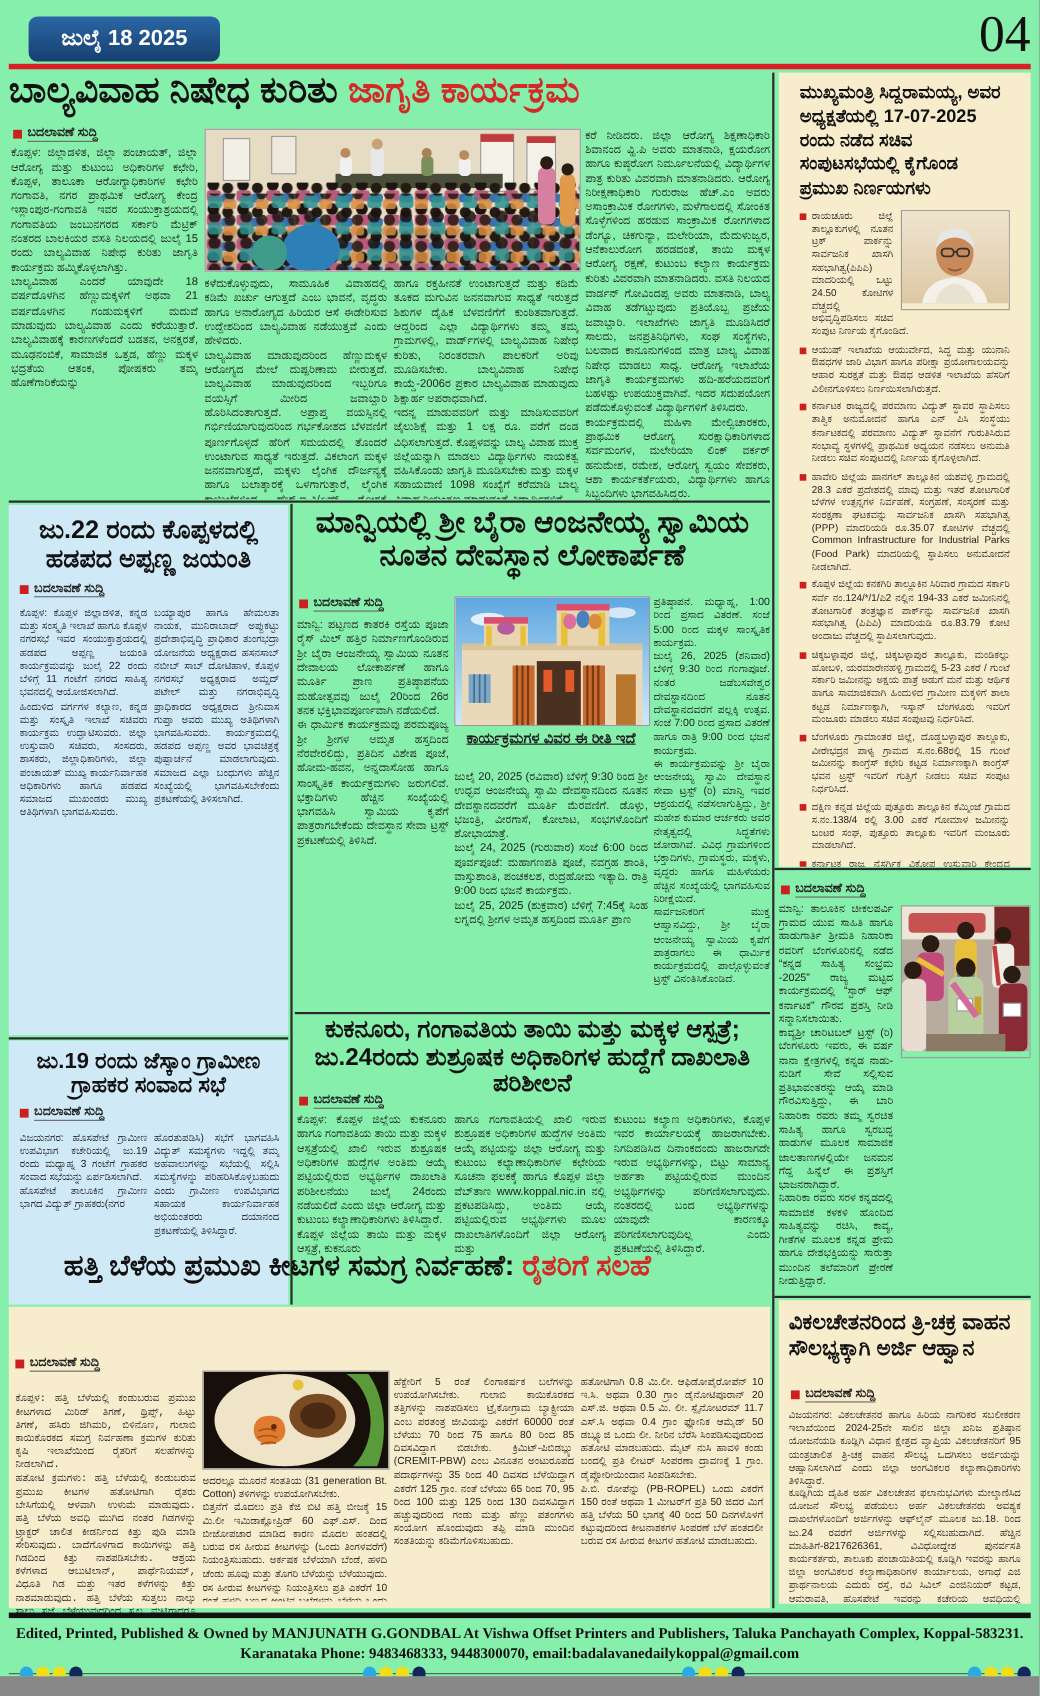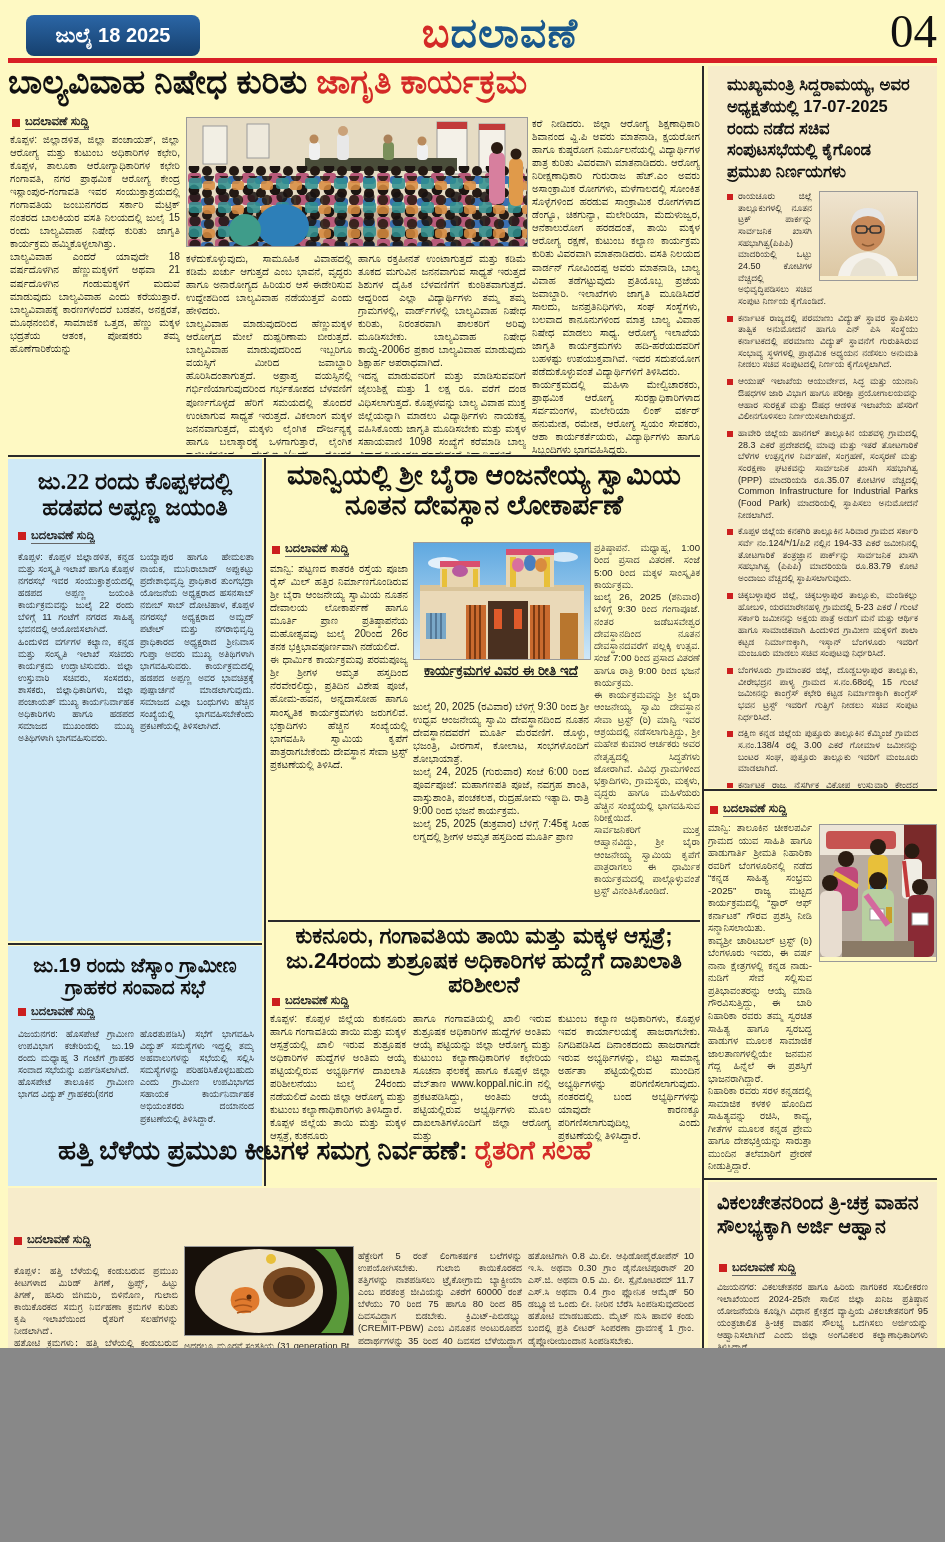--- a/index.html
+++ b/index.html
@@ -1,16 +1,16 @@
 <!DOCTYPE html>
 <html><head>
 <meta charset="utf-8">
 <style>
   html,body{margin:0;padding:0;background:#888;}
-  .page{position:relative;width:945px;height:1348px;background:#fef9c3;margin:0 auto;overflow:hidden;
+  .page{position:relative;width:945px;height:1524px;background:#86efac;margin:0 auto;overflow:hidden;
         font-family:"Liberation Sans","DejaVu Sans",sans-serif;color:#1c1c1c;}
   .abs{position:absolute;}
   
   .date-badge{left:26px;top:15px;width:174px;height:41px;background:linear-gradient(180deg,#2b66a6,#16406e);
     border-radius:8px;color:#fff;font-weight:bold;font-size:20px;display:flex;align-items:center;justify-content:center;}
   .masthead{left:330px;top:10px;width:340px;text-align:center;font-size:41px;font-weight:bold;letter-spacing:1px;}
   .m-first{color:#d42a27;} .m-rest{color:#19588c;}
   .pagenum{right:8px;top:4px;font-family:"Liberation Serif",serif;font-size:47px;color:#111;}
   .red-rule{left:8px;top:58px;width:929px;height:5px;background:#d81f26;}
   .vdiv{left:702px;top:66px;width:2px;height:1396px;background:#2a2a2a;}
@@ -49,21 +49,20 @@
   .d-c{background:#29abe2;} .d-y{background:#f2dd1b;} .d-n{background:#14255c;}
 </style>
 </head>
 <body>
 
 <div class="page">
 
   <div class="abs date-badge">
       <span>ಜುಲೈ 18 2025</span>
     </div>
-  <div class="abs masthead"><span class="m-first">ಬ</span><span class="m-rest">ದಲಾವಣೆ</span></div>
   <div class="abs pagenum">04</div>
   <div class="abs red-rule"></div>
   <div class="abs vdiv"></div>
 
   <div class="abs hl" style="left:8px;top:64px;width:692px;font-size:33px;">
     <span>ಬಾಲ್ಯವಿವಾಹ ನಿಷೇಧ ಕುರಿತು </span><span class="red">ಜಾಗೃತಿ ಕಾರ್ಯಕ್ರಮ</span>
   </div>
   <div class="abs byline" style="left:12px;top:115px;">
       <span class="sq"></span>
       <span class="bt">ಬದಲಾವಣೆ ಸುದ್ದಿ</span>
@@ -119,21 +118,21 @@
 ಬಾಲ್ಯವಿವಾಹ ಮಾಡುವುದರಿಂದ ಹೆಣ್ಣುಮಕ್ಕಳ ಆರೋಗ್ಯದ ಮೇಲೆ ದುಷ್ಪರಿಣಾಮ ಬೀರುತ್ತದೆ. ಬಾಲ್ಯವಿವಾಹ ಮಾಡುವುದರಿಂದ ಇಬ್ಬರಿಗೂ ವಯಸ್ಸಿಗೆ ಮೀರಿದ ಜವಾಬ್ದಾರಿ ಹೊರಿಸಿದಂತಾಗುತ್ತದೆ. ಅಪ್ರಾಪ್ತ ವಯಸ್ಸಿನಲ್ಲಿ ಗರ್ಭಿಣಿಯಾಗುವುದರಿಂದ ಗರ್ಭಕೋಶದ ಬೆಳವಣಿಗೆ ಪೂರ್ಣಗೊಳ್ಳದೆ ಹೆರಿಗೆ ಸಮಯದಲ್ಲಿ ತೊಂದರೆ ಉಂಟಾಗುವ ಸಾಧ್ಯತೆ ಇರುತ್ತದೆ. ವಿಕಲಾಂಗ ಮಕ್ಕಳ ಜನನವಾಗುತ್ತದೆ, ಮಕ್ಕಳು ಲೈಂಗಿಕ ದೌರ್ಜನ್ಯಕ್ಕೆ ಹಾಗೂ ಬಲಾತ್ಕಾರಕ್ಕೆ ಒಳಗಾಗುತ್ತಾರೆ, ಲೈಂಗಿಕ ಕಾಯಿಲೆಗಳಿಂದ ಹೆಚ್.ಐ.ವಿ/ಏಡ್ಸ್ ರೋಗಕ್ಕೆ ಗುರಿಯಾಗುವ ಸಾಧ್ಯತೆ ಇರುತ್ತದೆ</div>
   <div class="abs btx" style="left:358px;top:252px;width:168px;height:202px;">ಹಾಗೂ ರಕ್ತಹೀನತೆ ಉಂಟಾಗುತ್ತದೆ ಮತ್ತು ಕಡಿಮೆ ತೂಕದ ಮಗುವಿನ ಜನನವಾಗುವ ಸಾಧ್ಯತೆ ಇರುತ್ತದೆ ಶಿಶುಗಳ ದೈಹಿಕ ಬೆಳವಣಿಗೆಗೆ ಕುಂಠಿತವಾಗುತ್ತದೆ. ಆದ್ದರಿಂದ ಎಲ್ಲಾ ವಿದ್ಯಾರ್ಥಿಗಳು ತಮ್ಮ ತಮ್ಮ ಗ್ರಾಮಗಳಲ್ಲಿ, ವಾರ್ಡ್‌ಗಳಲ್ಲಿ ಬಾಲ್ಯವಿವಾಹ ನಿಷೇಧ ಕುರಿತು, ನಿರಂತರವಾಗಿ ಪಾಲಕರಿಗೆ ಅರಿವು ಮೂಡಿಸಬೇಕು. ಬಾಲ್ಯವಿವಾಹ ನಿಷೇಧ ಕಾಯ್ದೆ-2006ರ ಪ್ರಕಾರ ಬಾಲ್ಯವಿವಾಹ ಮಾಡುವುದು ಶಿಕ್ಷಾರ್ಹ ಅಪರಾಧವಾಗಿದೆ.
 ಇದನ್ನ ಮಾಡುವವರಿಗೆ ಮತ್ತು ಮಾಡಿಸುವವರಿಗೆ ಜೈಲುಶಿಕ್ಷೆ ಮತ್ತು 1 ಲಕ್ಷ ರೂ. ವರೆಗೆ ದಂಡ ವಿಧಿಸಲಾಗುತ್ತದೆ. ಕೊಪ್ಪಳವನ್ನು ಬಾಲ್ಯ ವಿವಾಹ ಮುಕ್ತ ಜಿಲ್ಲೆಯನ್ನಾಗಿ ಮಾಡಲು ವಿದ್ಯಾರ್ಥಿಗಳು ನಾಯಕತ್ವ ವಹಿಸಿಕೊಂಡು ಜಾಗೃತಿ ಮೂಡಿಸಬೇಕು ಮತ್ತು ಮಕ್ಕಳ ಸಹಾಯವಾಣಿ 1098 ಸಂಖ್ಯೆಗೆ ಕರೆಮಾಡಿ ಬಾಲ್ಯ ವಿವಾಹ ನಿಯಂತ್ರಣ ಮಾಡುವಂತೆ ವಿದ್ಯಾರ್ಥಿಗಳಿಗೆ</div>
   <div class="abs btx" style="left:532px;top:117px;width:168px;height:338px;">ಕರೆ ನೀಡಿದರು. ಜಿಲ್ಲಾ ಆರೋಗ್ಯ ಶಿಕ್ಷಣಾಧಿಕಾರಿ ಶಿವಾನಂದ ವ್ಹಿ.ಪಿ ಅವರು ಮಾತನಾಡಿ, ಕ್ಷಯರೋಗ ಹಾಗೂ ಕುಷ್ಠರೋಗ ನಿರ್ಮೂಲನೆಯಲ್ಲಿ ವಿದ್ಯಾರ್ಥಿಗಳ ಪಾತ್ರ ಕುರಿತು ವಿವರವಾಗಿ ಮಾತನಾಡಿದರು. ಆರೋಗ್ಯ ನಿರೀಕ್ಷಣಾಧಿಕಾರಿ ಗುರುರಾಜ ಹೆಚ್.ಎಂ ಅವರು ಅಸಾಂಕ್ರಾಮಿಕ ರೋಗಗಳು, ಮಳೆಗಾಲದಲ್ಲಿ ಸೋಂಕಿತ ಸೊಳ್ಳೆಗಳಿಂದ ಹರಡುವ ಸಾಂಕ್ರಾಮಿಕ ರೋಗಗಳಾದ ಡೆಂಗ್ಯೂ, ಚಿಕಗುನ್ಯಾ, ಮಲೇರಿಯಾ, ಮೆದುಳುಜ್ವರ, ಆನೆಕಾಲುರೋಗ ಹರಡದಂತೆ, ತಾಯಿ ಮಕ್ಕಳ ಆರೋಗ್ಯ ರಕ್ಷಣೆ, ಕುಟುಂಬ ಕಲ್ಯಾಣ ಕಾರ್ಯಕ್ರಮ ಕುರಿತು ವಿವರವಾಗಿ ಮಾತನಾಡಿದರು. ವಸತಿ ನಿಲಯದ ವಾರ್ಡನ್ ಗೋವಿಂದಪ್ಪ ಅವರು ಮಾತನಾಡಿ, ಬಾಲ್ಯ ವಿವಾಹ ತಡೆಗಟ್ಟುವುದು ಪ್ರತಿಯೊಬ್ಬ ಪ್ರಜೆಯ ಜವಾಬ್ದಾರಿ. ಇಲಾಖೆಗಳು ಜಾಗೃತಿ ಮೂಡಿಸಿದರೆ ಸಾಲದು, ಜನಪ್ರತಿನಿಧಿಗಳು, ಸಂಘ ಸಂಸ್ಥೆಗಳು, ಬಲವಾದ ಕಾನೂನುಗಳಿಂದ ಮಾತ್ರ ಬಾಲ್ಯ ವಿವಾಹ ನಿಷೇಧ ಮಾಡಲು ಸಾಧ್ಯ. ಆರೋಗ್ಯ ಇಲಾಖೆಯ ಜಾಗೃತಿ ಕಾರ್ಯಕ್ರಮಗಳು ಹದಿ-ಹರೆಯದವರಿಗೆ ಬಹಳಷ್ಟು ಉಪಯುಕ್ತವಾಗಿವೆ. ಇದರ ಸದುಪಯೋಗ ಪಡೆದುಕೊಳ್ಳುವಂತೆ ವಿದ್ಯಾರ್ಥಿಗಳಿಗೆ ತಿಳಿಸಿದರು.
 ಕಾರ್ಯಕ್ರಮದಲ್ಲಿ ಮಹಿಳಾ ಮೇಲ್ವಿಚಾರಕರು, ಪ್ರಾಥಮಿಕ ಆರೋಗ್ಯ ಸುರಕ್ಷಾಧಿಕಾರಿಗಳಾದ ಸರ್ವಮಂಗಳ, ಮಲೇರಿಯಾ ಲಿಂಕ್ ವರ್ಕರ್ ಹನುಮೇಶ, ರಮೇಶ, ಆರೋಗ್ಯ ಸ್ವಯಂ ಸೇವಕರು, ಆಶಾ ಕಾರ್ಯಕರ್ತೆಯರು, ವಿದ್ಯಾರ್ಥಿಗಳು ಹಾಗೂ ಸಿಬ್ಬಂದಿಗಳು ಭಾಗವಹಿಸಿದ್ದರು.</div>
 
   <div class="abs hrule" style="left:8px;top:455px;width:692px;"></div>
   <div class="abs" style="left:264px;top:458px;width:2px;height:728px;background:#2a2a2a;"></div>
 
   <div class="abs bluebox" style="left:8px;top:459px;width:254px;height:482px;">
-    <div class="hl" style="padding:10px 20px 4px;font-size:23px;text-align:center;font-family:Liberation Serif, serif;">ಜು.22 ರಂದು ಕೊಪ್ಪಳದಲ್ಲಿ ಹಡಪದ ಅಪ್ಪಣ್ಣ ಜಯಂತಿ</div>
+    <div class="hl" style="padding:10px 20px 4px;font-size:23px;text-align:center;">ಜು.22 ರಂದು ಕೊಪ್ಪಳದಲ್ಲಿ ಹಡಪದ ಅಪ್ಪಣ್ಣ ಜಯಂತಿ</div>
     <div class="byline" style="margin:4px 0 6px 10px;">
         <span class="sq"></span>
         <span class="bt">ಬದಲಾವಣೆ ಸುದ್ದಿ</span>
       </div>
     <div class="btx-s" style="position:absolute;left:10px;top:92px;width:116px;height:382px;">ಕೊಪ್ಪಳ: ಕೊಪ್ಪಳ ಜಿಲ್ಲಾಡಳಿತ, ಕನ್ನಡ ಮತ್ತು ಸಂಸ್ಕೃತಿ ಇಲಾಖೆ ಹಾಗೂ ಕೊಪ್ಪಳ ನಗರಸಭೆ ಇವರ ಸಂಯುಕ್ತಾಶ್ರಯದಲ್ಲಿ ಹಡಪದ ಅಪ್ಪಣ್ಣ ಜಯಂತಿ ಕಾರ್ಯಕ್ರಮವನ್ನು ಜುಲೈ 22 ರಂದು ಬೆಳಿಗ್ಗೆ 11 ಗಂಟೆಗೆ ನಗರದ ಸಾಹಿತ್ಯ ಭವನದಲ್ಲಿ ಆಯೋಜಿಸಲಾಗಿದೆ.
 ಹಿಂದುಳಿದ ವರ್ಗಗಳ ಕಲ್ಯಾಣ, ಕನ್ನಡ ಮತ್ತು ಸಂಸ್ಕೃತಿ ಇಲಾಖೆ ಸಚಿವರು ಕಾರ್ಯಕ್ರಮ ಉದ್ಘಾಟಿಸುವರು. ಜಿಲ್ಲಾ ಉಸ್ತುವಾರಿ ಸಚಿವರು, ಸಂಸದರು, ಶಾಸಕರು, ಜಿಲ್ಲಾಧಿಕಾರಿಗಳು, ಜಿಲ್ಲಾ ಪಂಚಾಯತ್ ಮುಖ್ಯ ಕಾರ್ಯನಿರ್ವಾಹಕ ಅಧಿಕಾರಿಗಳು ಹಾಗೂ ಹಡಪದ ಸಮಾಜದ ಮುಖಂಡರು ಮುಖ್ಯ ಅತಿಥಿಗಳಾಗಿ ಭಾಗವಹಿಸುವರು.</div>
     <div class="btx-s" style="position:absolute;left:132px;top:92px;width:114px;height:382px;">ಬಯ್ಯಾಪುರ ಹಾಗೂ ಹೇಮಲತಾ ನಾಯಕ, ಮುನಿರಾಬಾದ್ ಅಪ್ಪುಕಟ್ಟು ಪ್ರದೇಶಾಭಿವೃದ್ಧಿ ಪ್ರಾಧಿಕಾರ ತುಂಗಭದ್ರಾ ಯೋಜನೆಯ ಅಧ್ಯಕ್ಷರಾದ ಹಸನಸಾಬ್ ನಬೀಬ್ ಸಾಬ್ ದೋಟಿಹಾಳ, ಕೊಪ್ಪಳ ನಗರಸಭೆ ಅಧ್ಯಕ್ಷರಾದ ಅಮ್ಜದ್ ಪಟೇಲ್ ಮತ್ತು ನಗರಾಭಿವೃದ್ಧಿ ಪ್ರಾಧಿಕಾರದ ಅಧ್ಯಕ್ಷರಾದ ಶ್ರೀನಿವಾಸ ಗುಪ್ತಾ ಅವರು ಮುಖ್ಯ ಅತಿಥಿಗಳಾಗಿ ಭಾಗವಹಿಸುವರು. ಕಾರ್ಯಕ್ರಮದಲ್ಲಿ ಹಡಪದ ಅಪ್ಪಣ್ಣ ಅವರ ಭಾವಚಿತ್ರಕ್ಕೆ ಪುಷ್ಪಾರ್ಚನೆ ಮಾಡಲಾಗುವುದು. ಸಮಾಜದ ಎಲ್ಲಾ ಬಂಧುಗಳು ಹೆಚ್ಚಿನ ಸಂಖ್ಯೆಯಲ್ಲಿ ಭಾಗವಹಿಸಬೇಕೆಂದು ಪ್ರಕಟಣೆಯಲ್ಲಿ ತಿಳಿಸಲಾಗಿದೆ.</div>
   </div>
 
   <div class="abs hrule" style="left:8px;top:943px;width:254px;"></div>
@@ -277,22 +276,22 @@
         <ellipse cx="48" cy="38" rx="17" ry="21" fill="#c88a5a"></ellipse>
         <path d="M31 34 q0-18 17-18 q17 0 17 18 q-6-10-17-10 q-11 0-17 10 Z" fill="#e6e6e6"></path>
         <rect x="36" y="34" width="11" height="7" rx="3" fill="none" stroke="#333" stroke-width="1.6"></rect>
         <rect x="50" y="34" width="11" height="7" rx="3" fill="none" stroke="#333" stroke-width="1.6"></rect>
         <line x1="47" y1="37" x2="50" y2="37" stroke="#333" stroke-width="1.6"></line>
         <path d="M42 52 q6 4 12 0" stroke="#8a5a34" stroke-width="1.6" fill="none"></path>
       </svg>
     </div>
     <div>
       <div class="cab-b">ರಾಯಚೂರು ಜಿಲ್ಲೆ ತಾಲ್ಲೂಕುಗಳಲ್ಲಿ ನೂತನ ಟ್ರಕ್ ಪಾರ್ಕನ್ನು ಸಾರ್ವಜನಿಕ ಖಾಸಗಿ ಸಹಭಾಗಿತ್ವ(ಪಿಪಿಪಿ) ಮಾದರಿಯಲ್ಲಿ ಒಟ್ಟು 24.50 ಕೋಟಿಗಳ ವೆಚ್ಚದಲ್ಲಿ ಅಭಿವೃದ್ಧಿಪಡಿಸಲು ಸಚಿವ ಸಂಪುಟ ನಿರ್ಣಯ ಕೈಗೊಂಡಿದೆ.</div>
+      <div class="cab-b">ಆಯುಷ್ ಇಲಾಖೆಯ ಆಯುರ್ವೇದ, ಸಿದ್ಧ ಮತ್ತು ಯುನಾನಿ ಔಷಧಗಳ ಜಾರಿ ವಿಭಾಗ ಹಾಗೂ ಪರೀಕ್ಷಾ ಪ್ರಯೋಗಾಲಯವನ್ನು ಆಹಾರ ಸುರಕ್ಷತೆ ಮತ್ತು ಔಷಧ ಆಡಳಿತ ಇಲಾಖೆಯ ಹೆಸರಿಗೆ ವಿಲೀನಗೊಳಿಸಲು ನಿರ್ಣಯಿಸಲಾಗಿರುತ್ತದೆ.</div>
       <div class="cab-b">ಕರ್ನಾಟಕ ರಾಜ್ಯದಲ್ಲಿ ಪರಮಾಣು ವಿದ್ಯುತ್ ಸ್ಥಾವರ ಸ್ಥಾಪಿಸಲು ತಾತ್ವಿಕ ಅನುಮೋದನೆ ಹಾಗೂ ಎನ್ ಪಿಸಿ ಸಂಸ್ಥೆಯು ಕರ್ನಾಟಕದಲ್ಲಿ ಪರಮಾಣು ವಿದ್ಯುತ್ ಸ್ಥಾವನೆಗೆ ಗುರುತಿಸಿರುವ ಸಂಭಾವ್ಯ ಸ್ಥಳಗಳಲ್ಲಿ ಪ್ರಾಥಮಿಕ ಅಧ್ಯಯನ ನಡೆಸಲು ಅನುಮತಿ ನೀಡಲು ಸಚಿವ ಸಂಪುಟದಲ್ಲಿ ನಿರ್ಣಯ ಕೈಗೊಳ್ಳಲಾಗಿದೆ.</div>
-      <div class="cab-b">ಆಯುಷ್ ಇಲಾಖೆಯ ಆಯುರ್ವೇದ, ಸಿದ್ಧ ಮತ್ತು ಯುನಾನಿ ಔಷಧಗಳ ಜಾರಿ ವಿಭಾಗ ಹಾಗೂ ಪರೀಕ್ಷಾ ಪ್ರಯೋಗಾಲಯವನ್ನು ಆಹಾರ ಸುರಕ್ಷತೆ ಮತ್ತು ಔಷಧ ಆಡಳಿತ ಇಲಾಖೆಯ ಹೆಸರಿಗೆ ವಿಲೀನಗೊಳಿಸಲು ನಿರ್ಣಯಿಸಲಾಗಿರುತ್ತದೆ.</div>
       <div class="cab-b">ಹಾವೇರಿ ಜಿಲ್ಲೆಯ ಹಾನಗಲ್ ತಾಲ್ಲೂಕಿನ ಯಶವಳ್ಳಿ ಗ್ರಾಮದಲ್ಲಿ 28.3 ಎಕರೆ ಪ್ರದೇಶದಲ್ಲಿ ಮಾವು ಮತ್ತು ಇತರೆ ತೋಟಗಾರಿಕೆ ಬೆಳೆಗಳ ಉತ್ಪನ್ನಗಳ ನಿರ್ವಹಣೆ, ಸಂಗ್ರಹಣೆ, ಸಂಸ್ಕರಣೆ ಮತ್ತು ಸಂರಕ್ಷಣಾ ಘಟಕವನ್ನು ಸಾರ್ವಜನಿಕ ಖಾಸಗಿ ಸಹಭಾಗಿತ್ವ (PPP) ಮಾದರಿಯಡಿ ರೂ.35.07 ಕೋಟಿಗಳ ವೆಚ್ಚದಲ್ಲಿ Common Infrastructure for Industrial Parks (Food Park) ಮಾದರಿಯಲ್ಲಿ ಸ್ಥಾಪಿಸಲು ಅನುಮೋದನೆ ನೀಡಲಾಗಿದೆ.</div>
       <div class="cab-b">ಕೊಪ್ಪಳ ಜಿಲ್ಲೆಯ ಕನಕಗಿರಿ ತಾಲ್ಲೂಕಿನ ಸಿರಿವಾರ ಗ್ರಾಮದ ಸರ್ಕಾರಿ ಸರ್ವೆ ನಂ.124/*/1/ಪಿ2 ನಲ್ಲಿನ 194-33 ಎಕರೆ ಜಮೀನಿನಲ್ಲಿ ತೋಟಗಾರಿಕೆ ತಂತ್ರಜ್ಞಾನ ಪಾರ್ಕ್‌ನ್ನು ಸಾರ್ವಜನಿಕ ಖಾಸಗಿ ಸಹಭಾಗಿತ್ವ (ಪಿಪಿಪಿ) ಮಾದರಿಯಡಿ ರೂ.83.79 ಕೋಟಿ ಅಂದಾಜು ವೆಚ್ಚದಲ್ಲಿ ಸ್ಥಾಪಿಸಲಾಗುವುದು.</div>
       <div class="cab-b">ಚಿಕ್ಕಬಳ್ಳಾಪುರ ಜಿಲ್ಲೆ, ಚಿಕ್ಕಬಳ್ಳಾಪುರ ತಾಲ್ಲೂಕು, ಮಂಡಿಕಲ್ಲು ಹೋಬಳಿ, ಯರಮಾರೇನಹಳ್ಳಿ ಗ್ರಾಮದಲ್ಲಿ 5-23 ಎಕರೆ / ಗುಂಟೆ ಸರ್ಕಾರಿ ಜಮೀನನ್ನು ಅಕ್ಷಯ ಪಾತ್ರೆ ಅಡುಗೆ ಮನೆ ಮತ್ತು ಆರ್ಥಿಕ ಹಾಗೂ ಸಾಮಾಜಿಕವಾಗಿ ಹಿಂದುಳಿದ ಗ್ರಾಮೀಣ ಮಕ್ಕಳಿಗೆ ಶಾಲಾ ಕಟ್ಟಡ ನಿರ್ಮಾಣಕ್ಕಾಗಿ, ಇಸ್ಕಾನ್ ಬೆಂಗಳೂರು ಇವರಿಗೆ ಮಂಜೂರು ಮಾಡಲು ಸಚಿವ ಸಂಪುಟವು ನಿರ್ಧರಿಸಿದೆ.</div>
       <div class="cab-b">ಬೆಂಗಳೂರು ಗ್ರಾಮಾಂತರ ಜಿಲ್ಲೆ, ದೊಡ್ಡಬಳ್ಳಾಪುರ ತಾಲ್ಲೂಕು, ವೀರೇಭದ್ರನ ಪಾಳ್ಯ ಗ್ರಾಮದ ಸ.ನಂ.68ರಲ್ಲಿ 15 ಗುಂಟೆ ಜಮೀನನ್ನು ಕಾಂಗ್ರೆಸ್ ಕಛೇರಿ ಕಟ್ಟಡ ನಿರ್ಮಾಣಕ್ಕಾಗಿ ಕಾಂಗ್ರೆಸ್ ಭವನ ಟ್ರಸ್ಟ್ ಇವರಿಗೆ ಗುತ್ತಿಗೆ ನೀಡಲು ಸಚಿವ ಸಂಪುಟ ನಿರ್ಧರಿಸಿದೆ.</div>
       <div class="cab-b">ದಕ್ಷಿಣ ಕನ್ನಡ ಜಿಲ್ಲೆಯ ಪುತ್ತೂರು ತಾಲ್ಲೂಕಿನ ಕೆಮ್ಮಿಂಜೆ ಗ್ರಾಮದ ಸ.ನಂ.138/4 ರಲ್ಲಿ 3.00 ಎಕರೆ ಗೋಮಾಳ ಜಮೀನನ್ನು ಬಂಟರ ಸಂಘ, ಪುತ್ತೂರು ತಾಲ್ಲೂಕು ಇವರಿಗೆ ಮಂಜೂರು ಮಾಡಲಾಗಿದೆ.</div>
       <div class="cab-b">ಕರ್ನಾಟಕ ರಾಜ್ಯ ನೈಸರ್ಗಿಕ ವಿಕೋಪ ಉಸ್ತುವಾರಿ ಕೇಂದ್ರದ ವತಿಯಿಂದ ರಾಜ್ಯದಲ್ಲಿ ಗ್ರಾಮ ಪಂಚಾಯಿತಿ ಮಟ್ಟದಲ್ಲಿ ಅಳವಡಿಸಲಾಗಿರುವ ಸಮರ್ಪಕವಾಗಿ ಕಾರ್ಯನಿರ್ವಹಿಸದ 1,530 ಟೆಲಿಮೆಟ್ರಿಕ್ ಮಳೆ ಮಾಪನ ಕೇಂದ್ರಗಳ ಉಪಕರಣಗಳನ್ನು ರೂ.19.89 ಕೋಟಿಗಳ ಅಂದಾಜು ವೆಚ್ಚದಲ್ಲಿ ಬದಲಿಸಿ ಹೊಸದಾಗಿ ಸ್ಥಾಪಿಸಲು ಸಚಿವ ಸಂಪುಟ ಅನುಮೋದನೆ ನೀಡಿದೆ.</div>
     </div>
   </div>
 
   <div class="abs hrule" style="left:704px;top:789px;width:233px;"></div>

